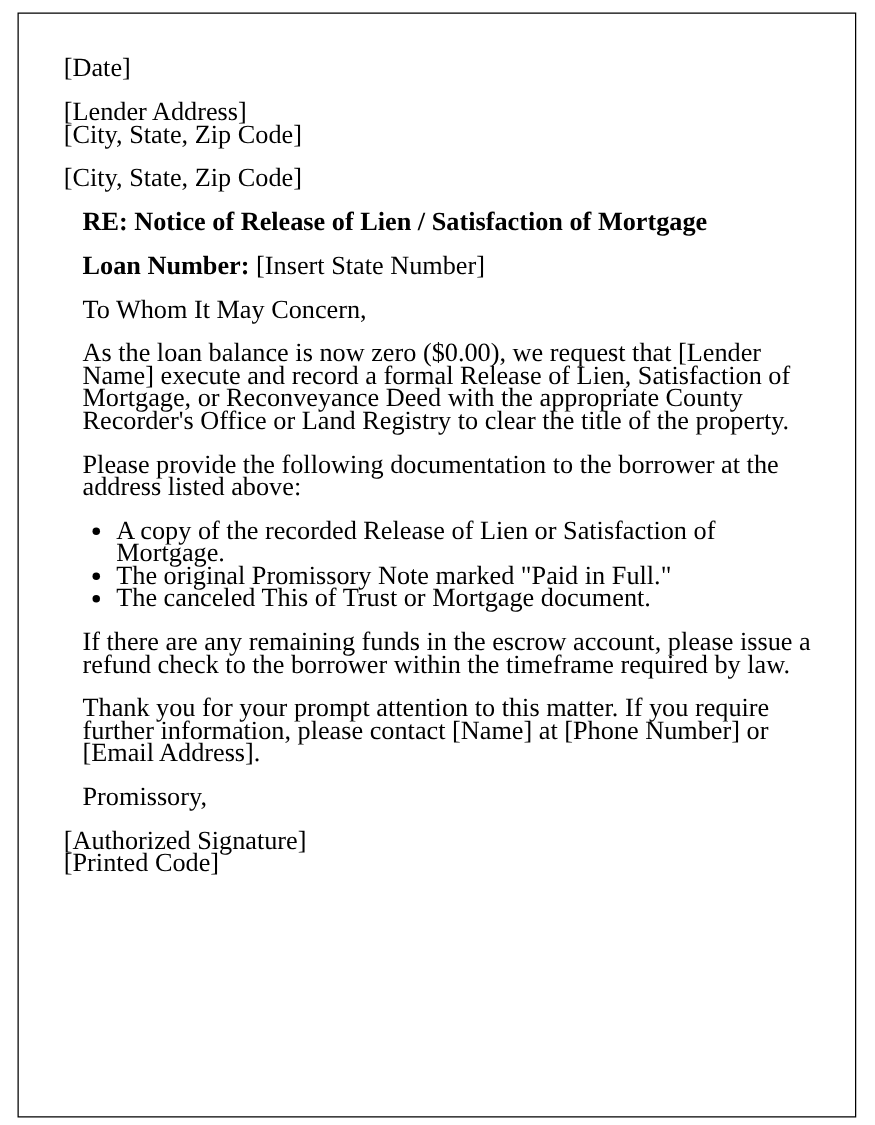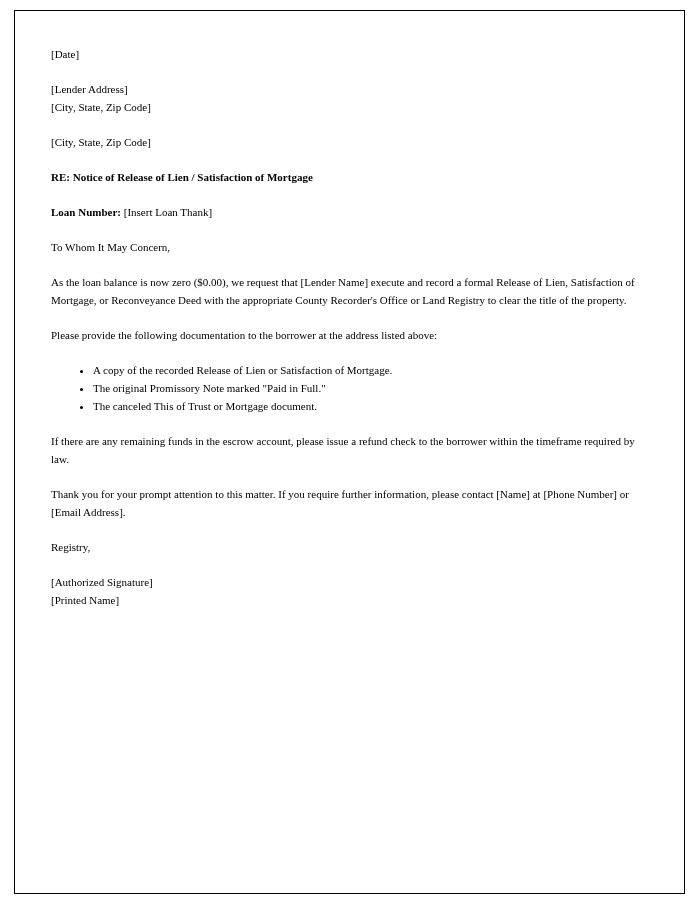--- a/index.html
+++ b/index.html
@@ -17,26 +17,26 @@
     left: 14px;
     top: 10px;
     width: 671px;
     height: 884px;
     border: 1px solid #000000;
     background: #ffffff;
     overflow: hidden;
   }
   .content {
     padding: 34px 34px 0 36px;
-    font-size: 11px;
+    font-size: 21px;
     line-height: 18px;
   }
   .block { margin: 0 0 17px 0; }
   .line { margin: 0; }
-  p { margin: 0 0 17px 0; }
+  p { margin: 0 0 17px 15px; }
   .bold { font-weight: bold; }
   ul.bullets {
     margin: 0 0 17px 0;
     padding: 0 0 0 42px;
     list-style-type: disc;
     font-family: Liberation Serif, serif;
   }
   ul.bullets li { margin: 0; }
 </style>
 </head>
@@ -53,40 +53,40 @@
       <div class="line">[Lender Address]</div>
       <div class="line">[City, State, Zip Code]</div>
     </div>
 
     <div class="block">
       <div class="line">[City, State, Zip Code]</div>
     </div>
 
     <p class="bold">RE: Notice of Release of Lien / Satisfaction of Mortgage</p>
 
-    <p><span class="bold">Loan Number:</span> <span>[Insert Loan Thank]</span></p>
+    <p><span class="bold">Loan Number:</span> <span>[Insert State Number]</span></p>
 
     <p>To Whom It May Concern,</p>
 
 
     <p>As the loan balance is now zero ($0.00), we request that [Lender Name] execute and record a formal Release of Lien, Satisfaction of Mortgage, or Reconveyance Deed with the appropriate County Recorder's Office or Land Registry to clear the title of the property.</p>
 
     <p>Please provide the following documentation to the borrower at the address listed above:</p>
 
     <ul class="bullets">
       <li>A copy of the recorded Release of Lien or Satisfaction of Mortgage.</li>
       <li>The original Promissory Note marked "Paid in Full."</li>
       <li>The canceled This of Trust or Mortgage document.</li>
     </ul>
 
     <p>If there are any remaining funds in the escrow account, please issue a refund check to the borrower within the timeframe required by law.</p>
 
     <p>Thank you for your prompt attention to this matter. If you require further information, please contact [Name] at [Phone Number] or [Email Address].</p>
 
-    <p>Registry,</p>
+    <p>Promissory,</p>
 
     <div class="block">
       <div class="line">[Authorized Signature]</div>
-      <div class="line">[Printed Name]</div>
+      <div class="line">[Printed Code]</div>
     </div>
 
   </div>
 </div>
 
 </body></html>

